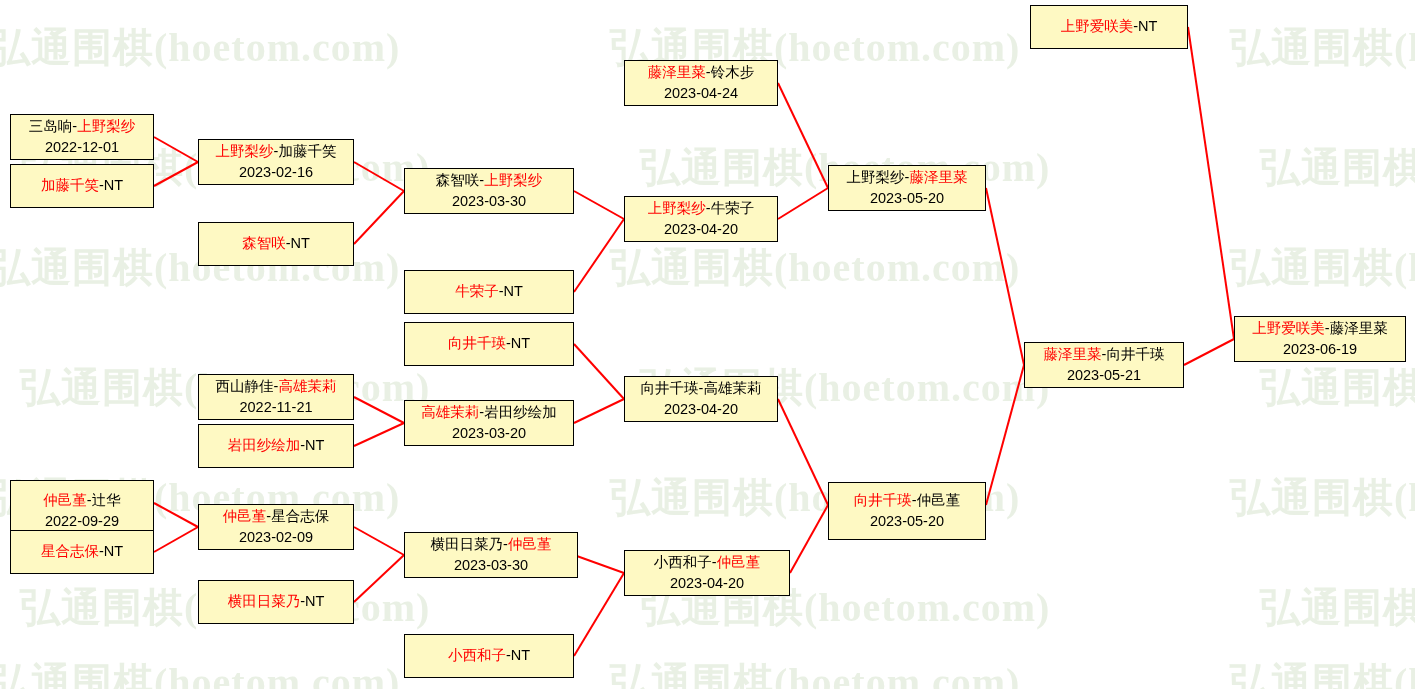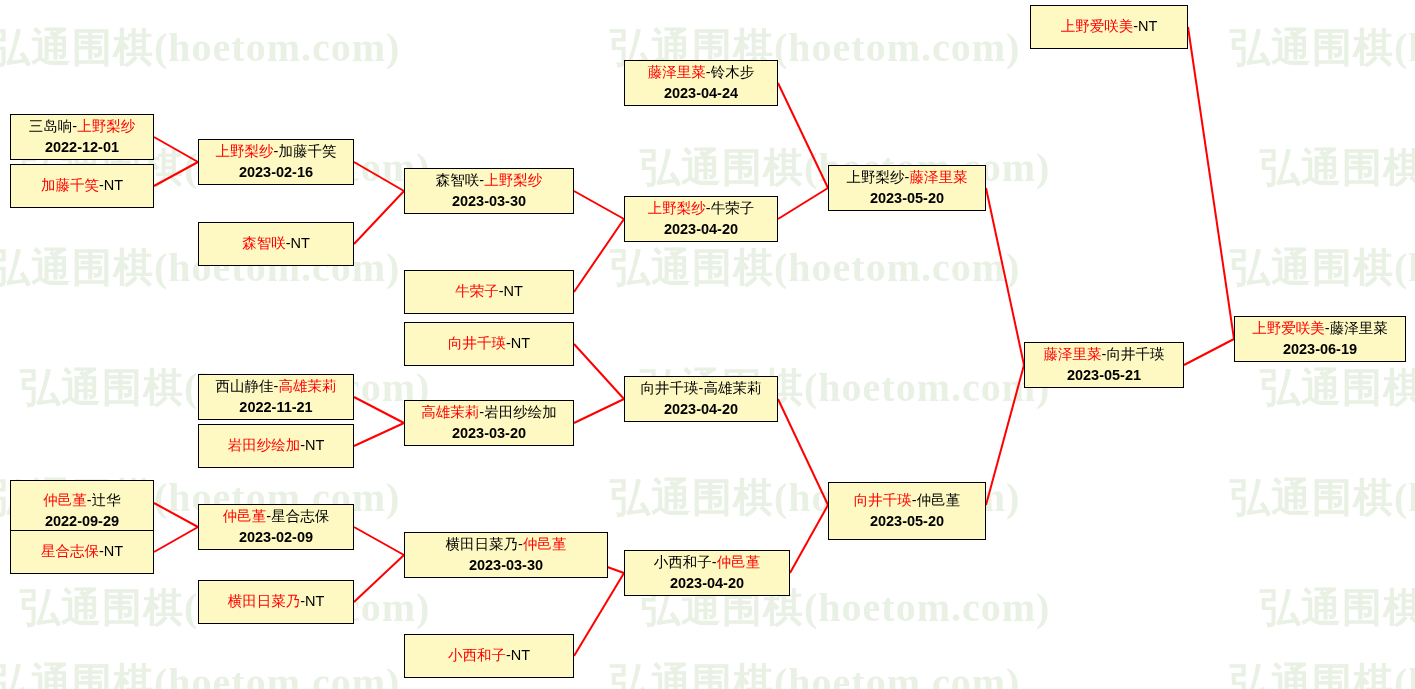--- a/index.html
+++ b/index.html
@@ -57,21 +57,20 @@
     color: #000000;
     text-align: center;
     padding: 2px 4px;
   }
   .node .pair {
     white-space: nowrap;
   }
   .node .date {
     white-space: nowrap;
     color: #000000;
-    font-weight: bold;
   }
 </style>
 </head>
 <body>
 
 <div id="stage">
 
   <div class="watermark-layer">
       <div class="wm" style="left: -10px; top: 20px; color: rgb(233, 240, 228);">弘通围棋(hoetom.com)</div>
       <div class="wm" style="left: 610px; top: 20px; color: rgb(233, 240, 228);">弘通围棋(hoetom.com)</div>
@@ -193,21 +192,21 @@
       <div class="node" style="left: 10px; top: 530px; width: 144px; height: 44px; border-color: rgb(0, 0, 0);">
         <div class="pair"><span style="color: rgb(255, 0, 0);">星合志保</span><span style="color: rgb(0, 0, 0);">-</span><span style="color: rgb(0, 0, 0);">NT</span></div>
       </div>
       <div class="node" style="left: 198px; top: 504px; width: 156px; height: 46px; border-color: rgb(0, 0, 0);">
         <div class="pair"><span style="color: rgb(255, 0, 0);">仲邑堇</span><span style="color: rgb(0, 0, 0);">-</span><span style="color: rgb(0, 0, 0);">星合志保</span></div>
         <div class="date">2023-02-09</div>
       </div>
       <div class="node" style="left: 198px; top: 580px; width: 156px; height: 44px; border-color: rgb(0, 0, 0);">
         <div class="pair"><span style="color: rgb(255, 0, 0);">横田日菜乃</span><span style="color: rgb(0, 0, 0);">-</span><span style="color: rgb(0, 0, 0);">NT</span></div>
       </div>
-      <div class="node" style="left: 404px; top: 532px; width: 204px; height: 46px; border-color: rgb(0, 0, 0);">
+      <div class="node" style="left: 404px; top: 532px; width: 174px; height: 46px; border-color: rgb(0, 0, 0);">
         <div class="pair"><span style="color: rgb(0, 0, 0);">横田日菜乃</span><span style="color: rgb(0, 0, 0);">-</span><span style="color: rgb(255, 0, 0);">仲邑堇</span></div>
         <div class="date">2023-03-30</div>
       </div>
       <div class="node" style="left: 404px; top: 634px; width: 170px; height: 44px; border-color: rgb(0, 0, 0);">
         <div class="pair"><span style="color: rgb(255, 0, 0);">小西和子</span><span style="color: rgb(0, 0, 0);">-</span><span style="color: rgb(0, 0, 0);">NT</span></div>
       </div>
       <div class="node" style="left: 624px; top: 550px; width: 166px; height: 46px; border-color: rgb(0, 0, 0);">
         <div class="pair"><span style="color: rgb(0, 0, 0);">小西和子</span><span style="color: rgb(0, 0, 0);">-</span><span style="color: rgb(255, 0, 0);">仲邑堇</span></div>
         <div class="date">2023-04-20</div>
       </div>

